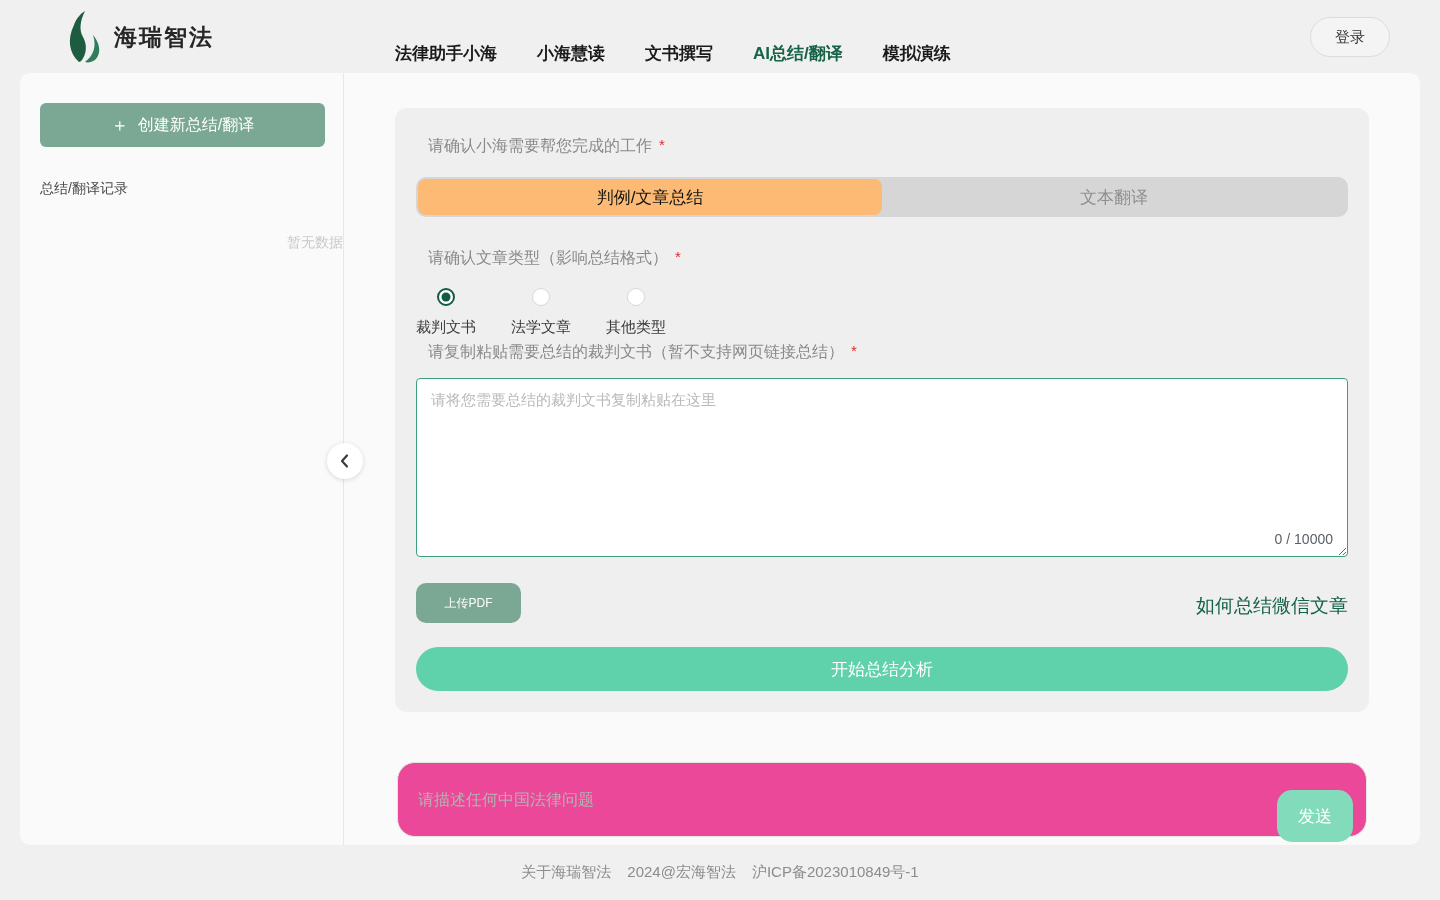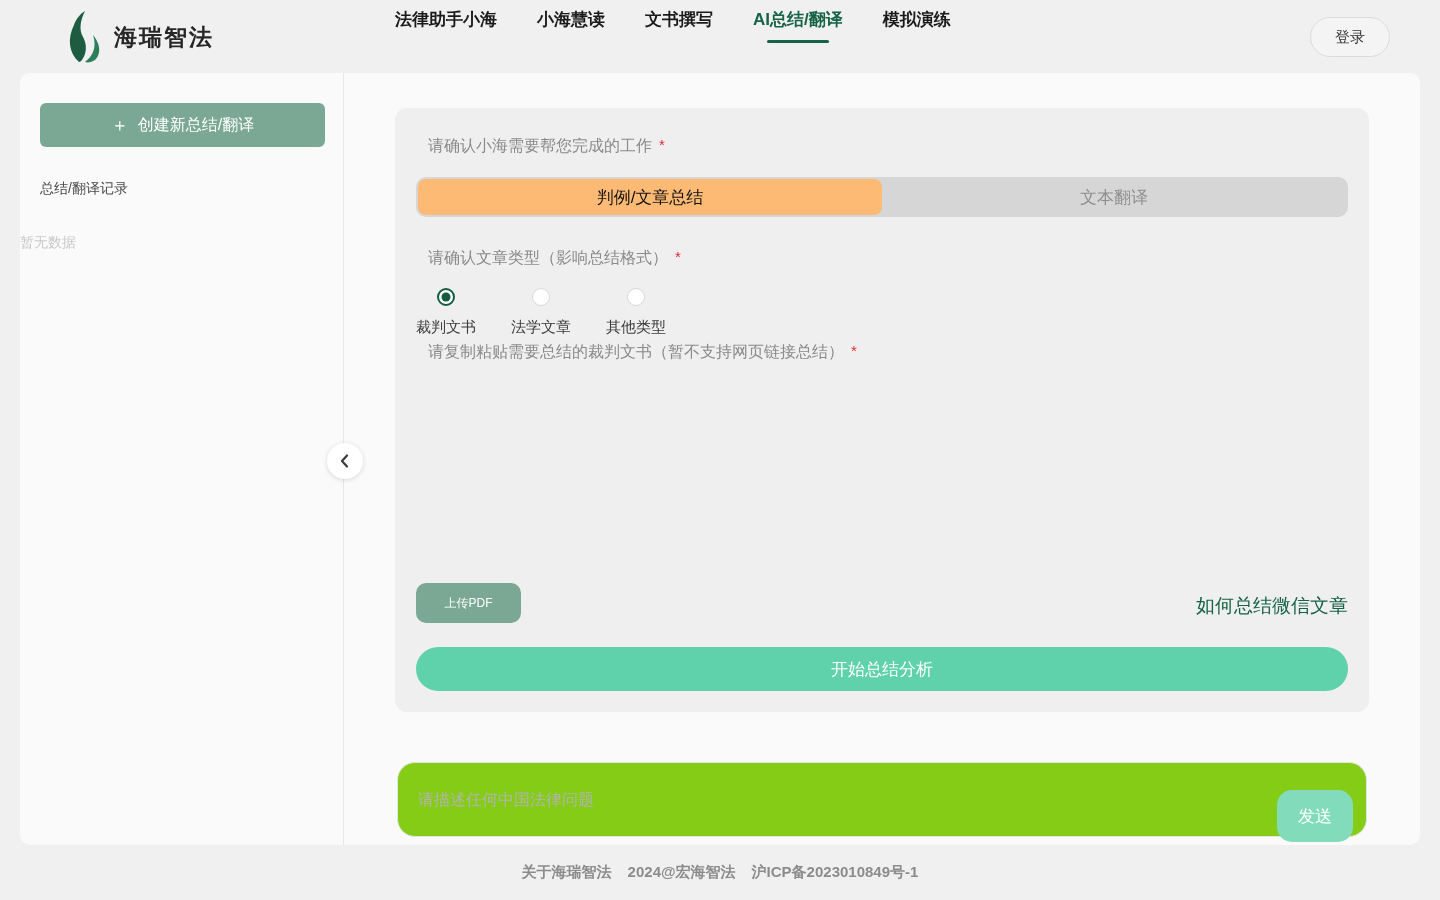--- a/index.html
+++ b/index.html
@@ -23,21 +23,21 @@
     background:var(--page-bg);
     position:relative;
     overflow:hidden;
     color:#1a1a1a;
   }
   
   .header{position:absolute;left:0;top:0;width:1440px;height:73px;background:var(--page-bg);}
   .logo-wrap{position:absolute;left:66px;top:11px;display:flex;align-items:center;gap:12px;}
   .logo-svg{width:36px;height:52px;display:block;}
   .brand-title{font-size:23px;font-weight:700;color:#262626;letter-spacing:2px;}
-  .nav{position:absolute;left:395px;top:0;height:73px;display:flex;align-items:flex-start;gap:40px;}
+  .nav{position:absolute;left:395px;top:0;height:73px;display:flex;align-items:flex-end;gap:40px;}
   .nav-item{font-size:17px;font-weight:600;color:#1a1a1a;cursor:pointer;position:relative;padding:8px 0;}
   .nav-item.active{color:var(--brand-dark);font-weight:700;}
   .nav-item.active::after{
     content:"";position:absolute;left:50%;transform:translateX(-50%);
     bottom:-4px;width:62px;height:3px;background:var(--brand-dark);border-radius:2px;
   }
   .login-btn{
     position:absolute;right:50px;top:17px;width:80px;height:40px;
     border:1px solid #dcdcdc;border-radius:20px;background:#f4f4f4;
     font-size:15px;color:#333;display:flex;align-items:center;justify-content:center;cursor:pointer;
@@ -50,21 +50,21 @@
   .sidebar{position:absolute;left:0;top:0;width:323px;height:772px;}
   .sidebar-divider{position:absolute;left:323px;top:0;width:1px;height:772px;background:#e7e7ea;}
   .create-btn{
     position:absolute;left:20px;top:30px;width:285px;height:44px;
     background:var(--sage);border:none;border-radius:6px;color:#fff;font-size:16px;
     display:flex;align-items:center;justify-content:center;gap:9px;cursor:pointer;
     font-family:inherit;
   }
   .create-btn .plus{font-size:18px;font-weight:400;line-height:1;}
   .records-label{position:absolute;left:20px;top:107px;font-size:14px;color:#4a4a4a;}
-  .empty-text{position:absolute;left:0;top:161px;width:323px;text-align:left;font-size:14px;color:#c9c9c9;}
+  .empty-text{position:absolute;left:0;top:161px;width:323px;text-align:right;font-size:14px;color:#c9c9c9;}
   .collapse-handle{
     position:absolute;left:307px;top:370px;width:36px;height:36px;border-radius:50%;
     background:#fff;box-shadow:0 1px 5px rgba(0,0,0,0.14);
     display:flex;align-items:center;justify-content:center;cursor:pointer;z-index:5;
   }
   
   .form-card{
     position:absolute;left:375px;top:35px;width:974px;height:604px;
     background:var(--card-bg);border-radius:12px;
   }
@@ -116,37 +116,37 @@
     cursor:pointer;text-decoration:none;
   }
   .submit-btn{
     position:absolute;left:21px;top:539px;width:932px;height:44px;
     background:var(--mint);border:none;border-radius:22px;color:#fff;font-size:17px;
     cursor:pointer;font-family:inherit;
   }
   
   .chat-bar{
     position:absolute;left:377px;top:689px;width:970px;height:75px;
-    background:#84cc16;border:1px solid #e4e4e4;border-radius:18px;
+    background:#ec4899;border:1px solid #e4e4e4;border-radius:18px;
   }
   .chat-input{
     position:absolute;left:0;top:0;width:860px;height:73px;border:none;outline:none;
     background:transparent;padding:0 20px;font-size:16px;color:#333;font-family:inherit;
   }
   .chat-input::placeholder{color:#b3b3b3;}
   .send-btn{
     position:absolute;right:13px;top:11px;width:76px;height:52px;
     background:var(--mint-light);border:none;border-radius:15px;color:#fff;font-size:17px;
     cursor:pointer;font-family:inherit;margin-top:16px;
   }
   
   .footer{
     position:absolute;left:0;top:845px;width:1440px;height:55px;
     display:flex;align-items:center;justify-content:center;gap:16px;
-    font-size:15px;color:var(--muted-gray);font-weight:bold;
+    font-size:15px;color:var(--muted-gray);
   }
 </style>
 </head>
 <body>
 
 <div class="header">
   <div class="logo-wrap">
     <svg class="logo-svg" viewBox="0 0 36 52">
       <path d="M13 51 C3 42 1 28 8 14 C10 8 14 3 19 0 C14 10 13 19 17 26 C21 33 21 42 16 49 C15 50 14 51 13 51 Z" fill="#1d5c41"></path>
       <path d="M19 51 C27 45 31 36 27 24 C33 31 36 41 30 48 C27 51 22 52 19 51 Z" fill="#2e7d5b"></path>
@@ -210,20 +210,24 @@
         <span class="radio"></span>
         <span class="radio-label">其他类型</span>
       </div>
     </div>
 
     <div class="field-label label-paste">
       <span>请复制粘贴需要总结的裁判文书（暂不支持网页链接总结）</span>
       <span class="req">*</span>
     </div>
 
+    <div class="ta-wrap">
+      <textarea class="judgment-textarea" placeholder="请将您需要总结的裁判文书复制粘贴在这里" style=""></textarea>
+      <span class="char-counter">0 / 10000</span>
+    </div>
 
     <div class="upload-row">
       <button class="upload-btn">上传PDF</button>
       <a class="wechat-link">如何总结微信文章</a>
     </div>
 
     <button class="submit-btn">开始总结分析</button>
   </div>
 
   <div class="chat-bar">

